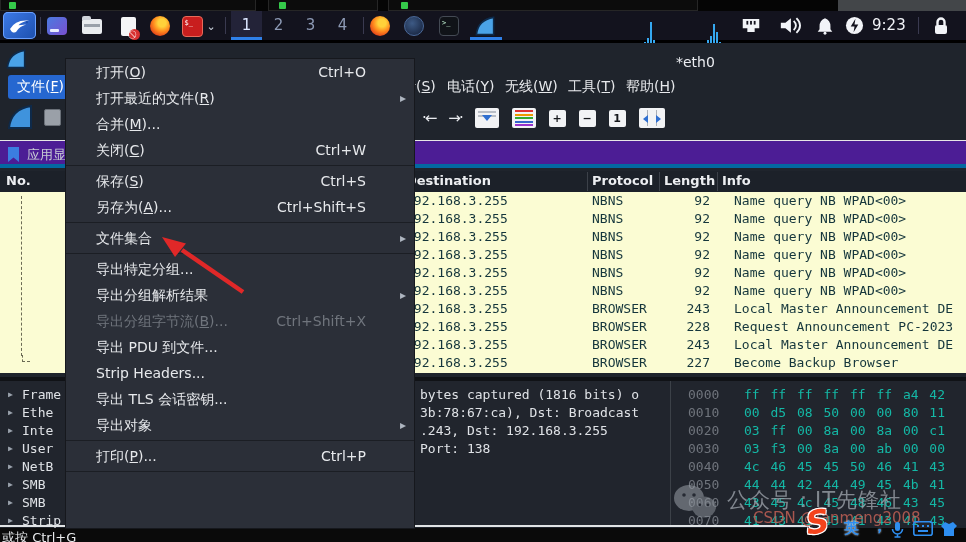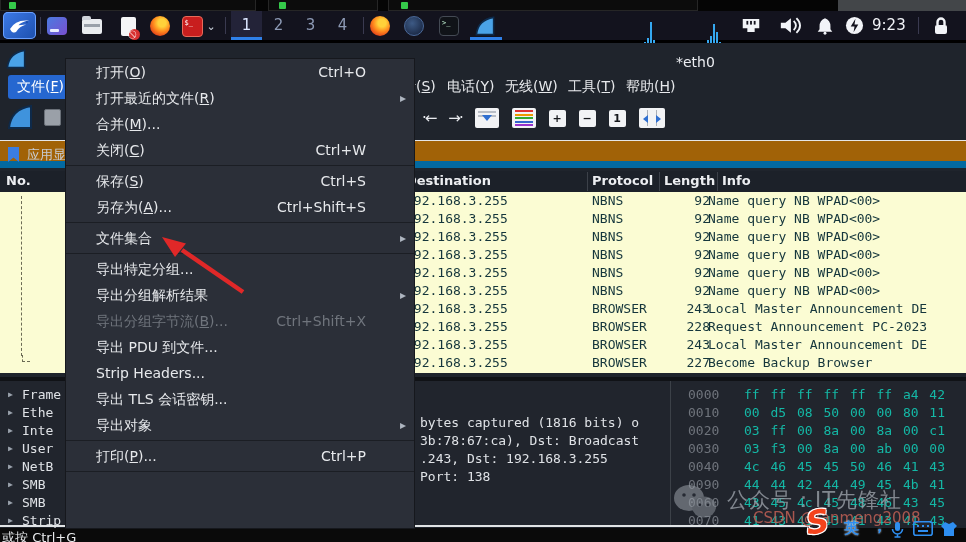--- a/index.html
+++ b/index.html
@@ -59,46 +59,46 @@
   .wbox { background:#f2f3f5; border-radius:2px; position:relative; }
   .box-lines { width:24px; height:20px; }
   .box-lines i { position:absolute; left:3px; right:3px; height:2px; background:#b9bec6; }
   .box-scroll-tri { position:absolute; left:7px; bottom:2px; width:0; height:0; border:5px solid transparent; border-top:6px solid #2f6fd0; }
   .clr i { height:2px; }
   .zbox { width:17px; height:17px; color:#16181c; font-size:11px; font-weight:bold; text-align:center; line-height:17px; }
   .rsz { width:26px; height:20px; }
   .rsz i { position:absolute; top:2px; bottom:2px; width:1px; background:#aab0b8; }
   .rsz b { position:absolute; top:7px; width:0; height:0; border:4px solid transparent; }
 
-  .filterbar { position:absolute; left:0; top:97px; width:966px; height:28px; background:#a16207;
-               border-top:1px solid #e6e6e6; border-bottom:7px solid #0369a1; }
+  .filterbar { position:absolute; left:0; top:97px; width:966px; height:28px; background:#4c1d95;
+               border-top:1px solid #e6e6e6; border-bottom:4px solid #0369a1; }
   .filter-text { position:absolute; left:27px; top:5px; color:#c8cdd4; font-size:13px; }
 
   .list-header { position:absolute; left:0; top:128px; width:966px; height:21px; background:#1c2129;
                  color:#eceef1; font-size:13px; font-weight:bold; }
   .list-header span { position:absolute; top:2px; }
   .col-sep { position:absolute; top:1px; height:19px; width:1px; background:#3c4149; }
 
   .list-body { position:absolute; left:0; top:149px; width:966px; height:181px; background:#fbfcd3; overflow:hidden;
                font-family:"DejaVu Sans Mono","Liberation Mono",monospace; font-size:13px; color:#15363c; }
   .prow { position:relative; height:18px; line-height:18px; white-space:nowrap; }
   .prow span { position:absolute; }
   .c-dest { left:406px; } .c-proto { left:592px; }
-  .c-len { left:638px; width:72px; text-align:right; } .c-info { left:708px; }
+  .c-len { left:638px; width:72px; text-align:right; } .c-info { left:734px; }
   .related-line { position:absolute; left:21px; top:4px; height:160px; width:8px;
                   border-left:1px dashed #6b6b55; }
   .related-line::after { content:""; position:absolute; left:0; bottom:-6px; width:7px; height:6px;
                   border-left:1px dashed #6b6b55; border-bottom:1px dashed #6b6b55; }
 
   .panes { position:absolute; left:0; top:334px; width:966px; height:148px; background:#21252d; border-top:4px solid #101216;
            font-family:"DejaVu Sans Mono","Liberation Mono",monospace; font-size:13px; }
   .drow { position:relative; height:18px; line-height:18px; color:#dfe2e6; white-space:nowrap; }
   .d-arrow { position:absolute; left:8px; top:0; color:#9aa2ac; font-size:8px; }
   .d-left { position:absolute; left:22px; }
-  .d-right { position:absolute; left:420px;margin-top:28px; }
+  .d-right { position:absolute; left:420px; }
   .pane-divider { position:absolute; left:670px; top:0; bottom:0; width:1px; background:#3c4148; }
   .hexpane { position:absolute; left:676px; top:5px; right:0; }
   .hrow { height:18px; line-height:18px; white-space:nowrap; }
   .h-off { display:inline-block; width:40px; margin-left:12px; color:#6f747c; }
   .h-bytes { margin-left:16px; color:#14b8a6; word-spacing:3px; }
   .detail-left { padding-top:5px; }
 
   .win-bottom-line { position:absolute; left:0; top:482px; width:810px; height:2px; background:#e0e3e5; }
 
   
@@ -497,21 +497,21 @@
 
           <div class="hrow">
             <span class="h-off">0030</span><span class="h-bytes">03 f3 00 8a 00 ab 00 00</span>
           </div>
 
           <div class="hrow">
             <span class="h-off">0040</span><span class="h-bytes">4c 46 45 45 50 46 41 43</span>
           </div>
 
           <div class="hrow">
-            <span class="h-off">0090</span><span class="h-bytes">44 44 42 44 49 45 4b 41</span>
+            <span class="h-off">0050</span><span class="h-bytes">44 44 42 44 49 45 4b 41</span>
           </div>
 
           <div class="hrow">
             <span class="h-off">0060</span><span class="h-bytes">43 45 4c 45 48 46 43 45</span>
           </div>
 
           <div class="hrow">
             <span class="h-off">0070</span><span class="h-bytes">41 43 41 43 41 43 41 43</span>
           </div>
         </div>

